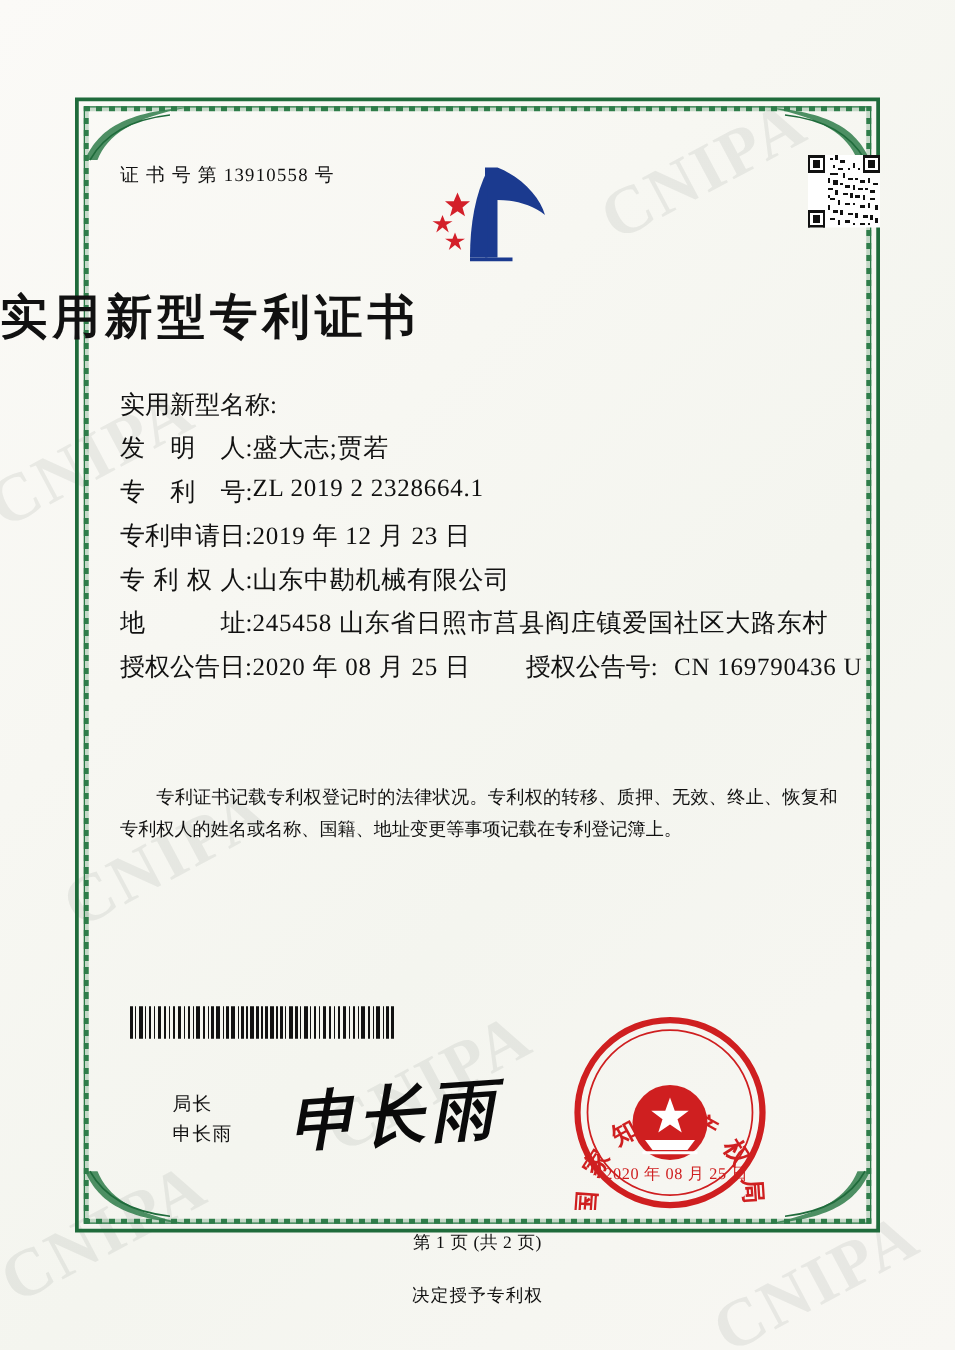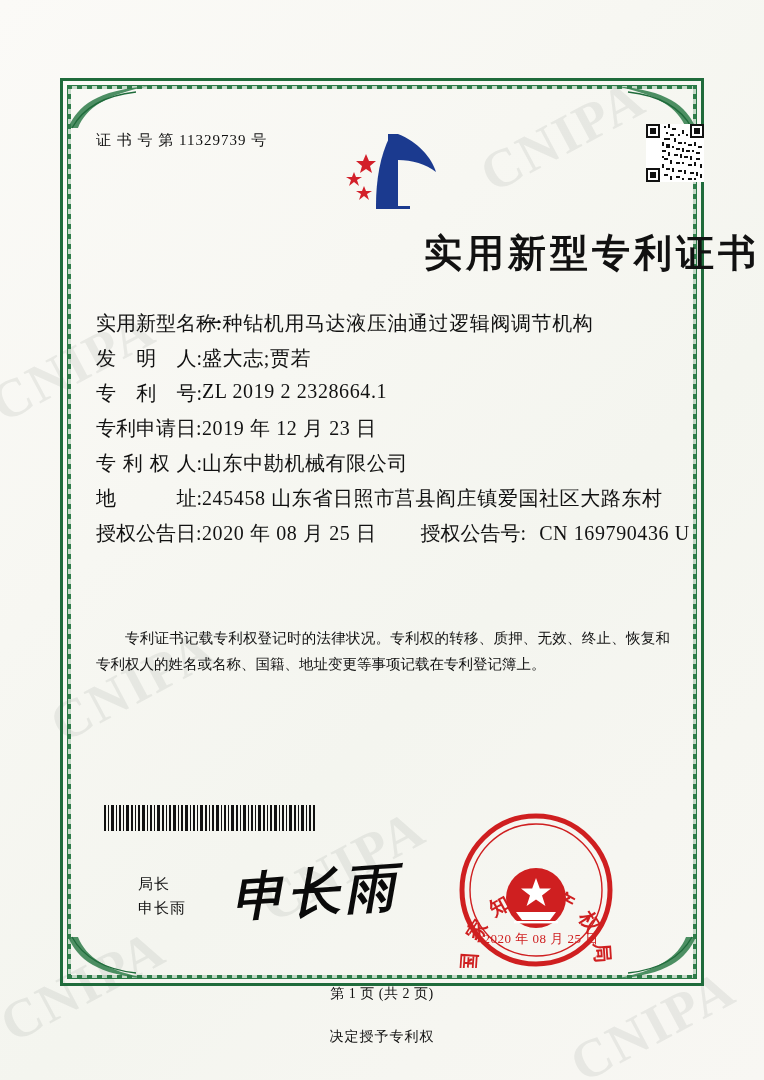--- a/index.html
+++ b/index.html
@@ -95,21 +95,21 @@
     left: 332px;
     top: 128px;
     width: 110px;
     height: 86px;
   }
   #main-title {
     position: absolute;
     left: 0;
     right: 4px;
     top: 228px;
-    text-align: right;
+    text-align: left;
     font-family: "DejaVu Sans", "Liberation Sans", sans-serif;
     font-weight: bold;
     font-size: 38px;
     letter-spacing: 4px;
     color: #111;
   }
 
   
   #fields {
     position: absolute;
@@ -259,21 +259,21 @@
   </svg>
   <svg class="ornament" style="left:66px; top:935px; transform:scaleY(-1);" viewBox="0 0 86 46">
     <path d="M2,44 C12,22 30,6 84,2 C40,10 20,24 12,44 Z" fill="#2f7d4a" opacity="0.85"></path>
     <path d="M6,44 C16,26 34,12 70,8" stroke="#1f6b3b" stroke-width="1.3" fill="none"></path>
   </svg>
   <svg class="ornament" style="left:612px; top:935px; transform:scale(-1,-1);" viewBox="0 0 86 46">
     <path d="M2,44 C12,22 30,6 84,2 C40,10 20,24 12,44 Z" fill="#2f7d4a" opacity="0.85"></path>
     <path d="M6,44 C16,26 34,12 70,8" stroke="#1f6b3b" stroke-width="1.3" fill="none"></path>
   </svg>
 
-  <div id="cert-number">证 书 号 第 11329739 号</div>
+  <div id="cert-number">证 书 号 第 13910558 号</div>
 
   <svg id="qr-code" viewBox="0 0 29 29" shape-rendering="crispEdges">
     <rect width="29" height="29" fill="#ffffff"></rect>
     <g fill="#111">
       <rect x="0" y="0" width="7" height="1"></rect>
         <rect x="0" y="6" width="7" height="1"></rect>
       <rect x="0" y="0" width="1" height="7"></rect>
         <rect x="6" y="0" width="1" height="7"></rect>
       <rect x="2" y="2" width="3" height="3"></rect>
       <rect x="22" y="0" width="7" height="1"></rect>
@@ -352,21 +352,20 @@
       <polygon points="32,58 34,63 40,63 35,66 37,72 32,68 27,72 29,66 24,63 30,63"></polygon>
     </g>
     <path d="M44,78 L78,78 L78,81 L44,81 Z" fill="#1b3a8f"></path>
   </svg>
 
   <div id="main-title">实用新型专利证书</div>
 
   <div id="fields">
     <div class="field-row">
       <span class="field-label">实用新型名称:</span>
-      <span class="field-value">一种钻机用马达液压油通过逻辑阀调节机构</span>
     </div>
     <div class="field-row">
       <span class="field-label spread">
           <span>发</span>
           <span>明</span>
           <span>人:</span>
         </span>
       <span class="field-value">盛大志;贾若</span>
     </div>
     <div class="field-row">

